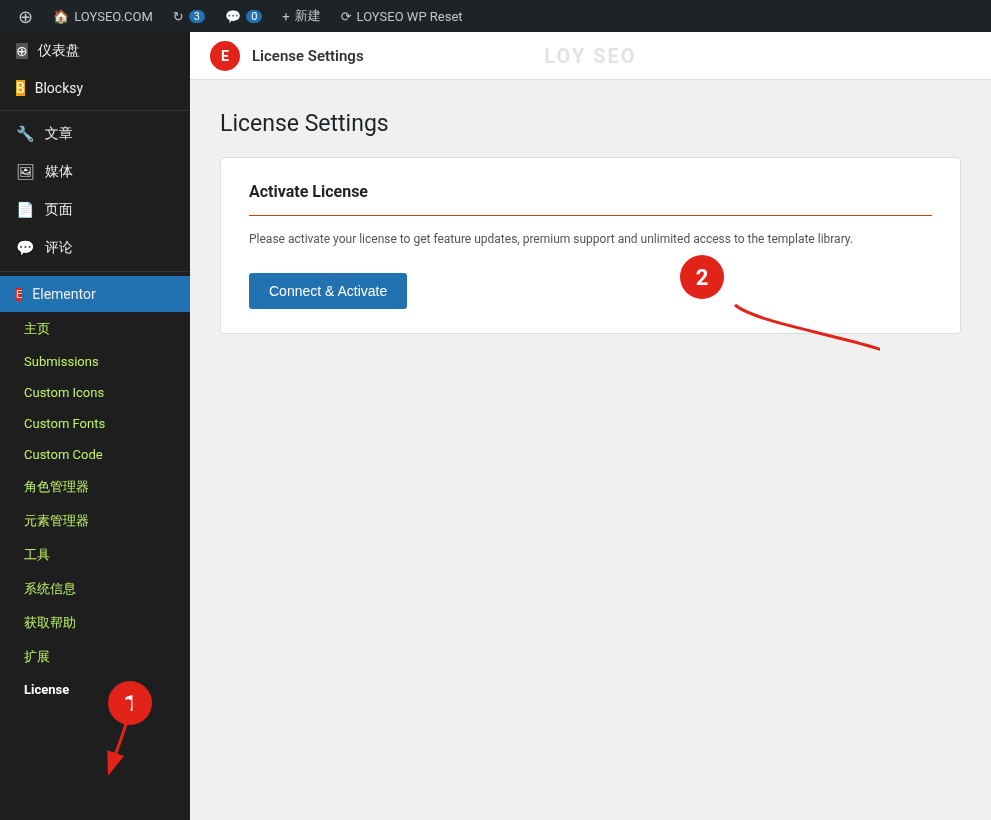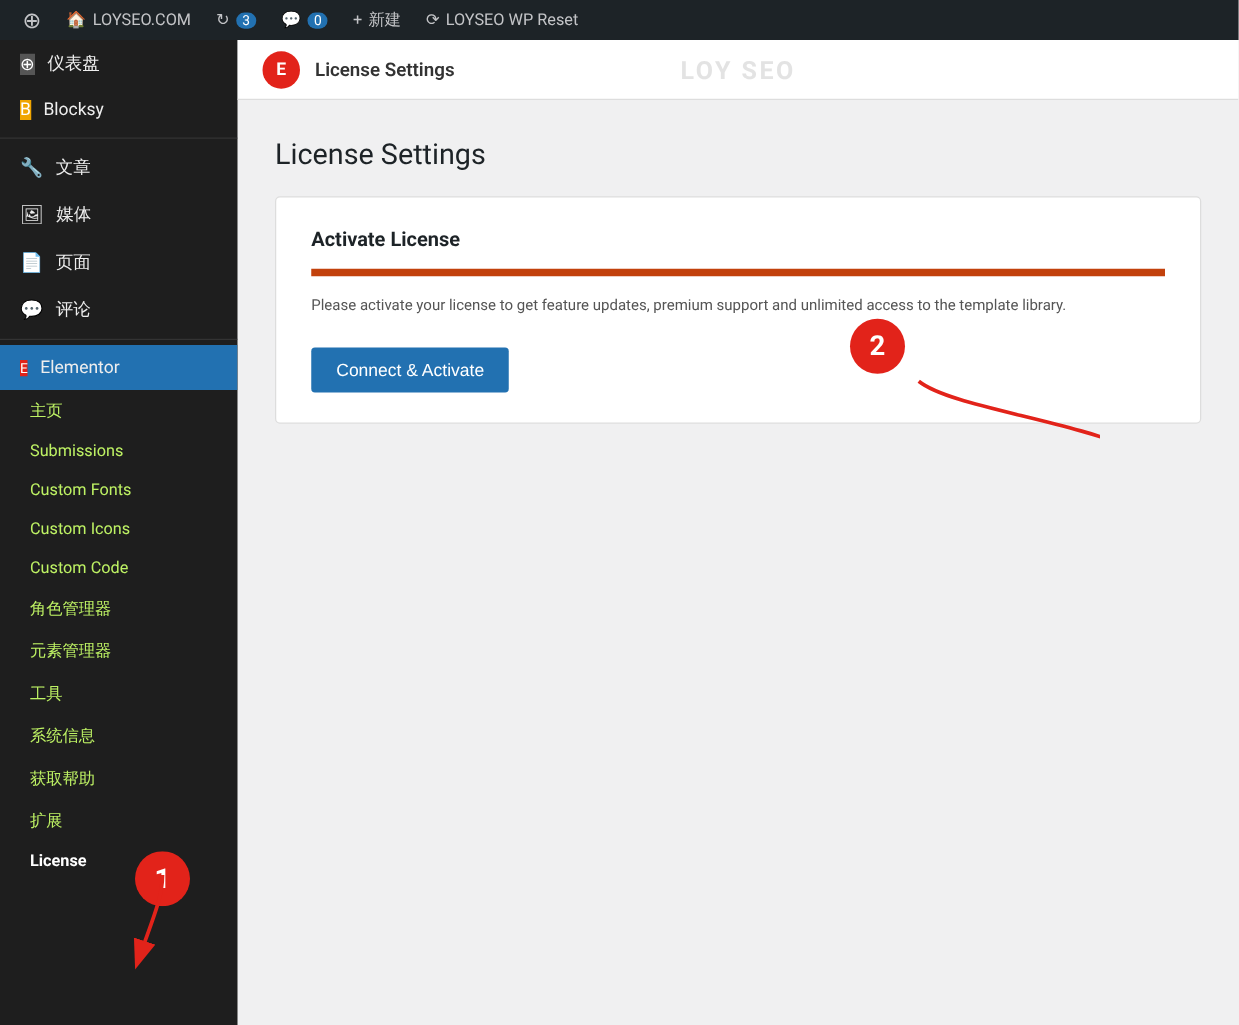--- a/index.html
+++ b/index.html
@@ -148,21 +148,21 @@
       border-radius: 4px;
       padding: 24px 28px;
       max-width: 760px;
     }
     .license-card-title {
       font-size: 16px;
       font-weight: 700;
       color: #1d2327;
       margin-bottom: 14px;
       padding-bottom: 14px;
-      border-bottom: 6px solid #c2410c;
+      border-bottom: 1px solid #c2410c;
     }
     .license-card-desc {
       font-size: 12px;
       color: #555;
       line-height: 1.6;
       margin-bottom: 24px;
     }
     .license-card-actions {
       display: flex;
     }
@@ -275,22 +275,22 @@
     <div class="sidebar-divider"></div>
 
     <div class="sidebar-item sidebar-elementor-active">
       <span class="icon-circle elementor">E</span>
       <span>Elementor</span>
     </div>
 
     <div class="sidebar-submenu">
       <a class="sidebar-sub-item">主页</a>
       <a class="sidebar-sub-item">Submissions</a>
+      <a class="sidebar-sub-item">Custom Icons</a>
       <a class="sidebar-sub-item">Custom Fonts</a>
-      <a class="sidebar-sub-item">Custom Icons</a>
       <a class="sidebar-sub-item">Custom Code</a>
       <a class="sidebar-sub-item">角色管理器</a>
       <a class="sidebar-sub-item">元素管理器</a>
       <a class="sidebar-sub-item">工具</a>
       <a class="sidebar-sub-item">系统信息</a>
       <a class="sidebar-sub-item">获取帮助</a>
       <a class="sidebar-sub-item">扩展</a>
       <a class="sidebar-sub-item active">License</a>
     </div>
   </div>

